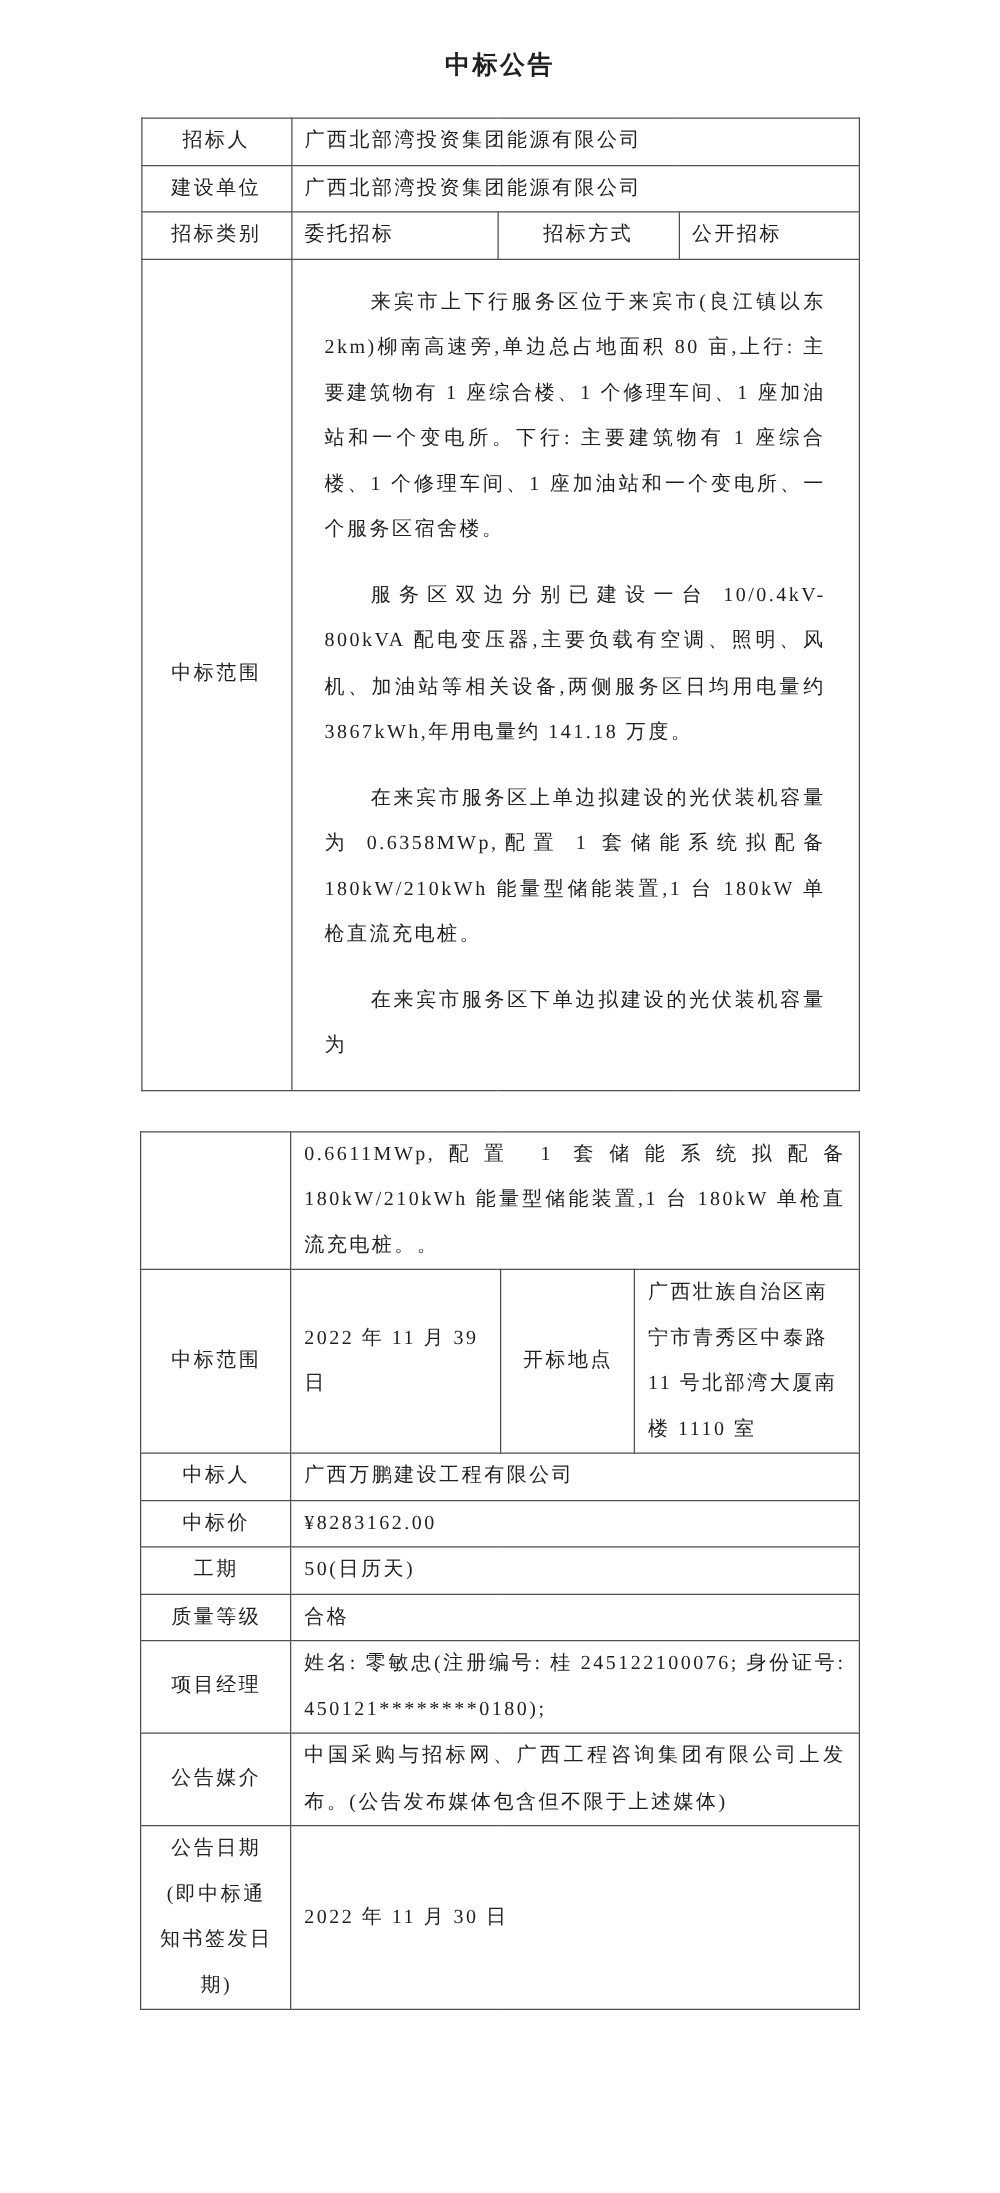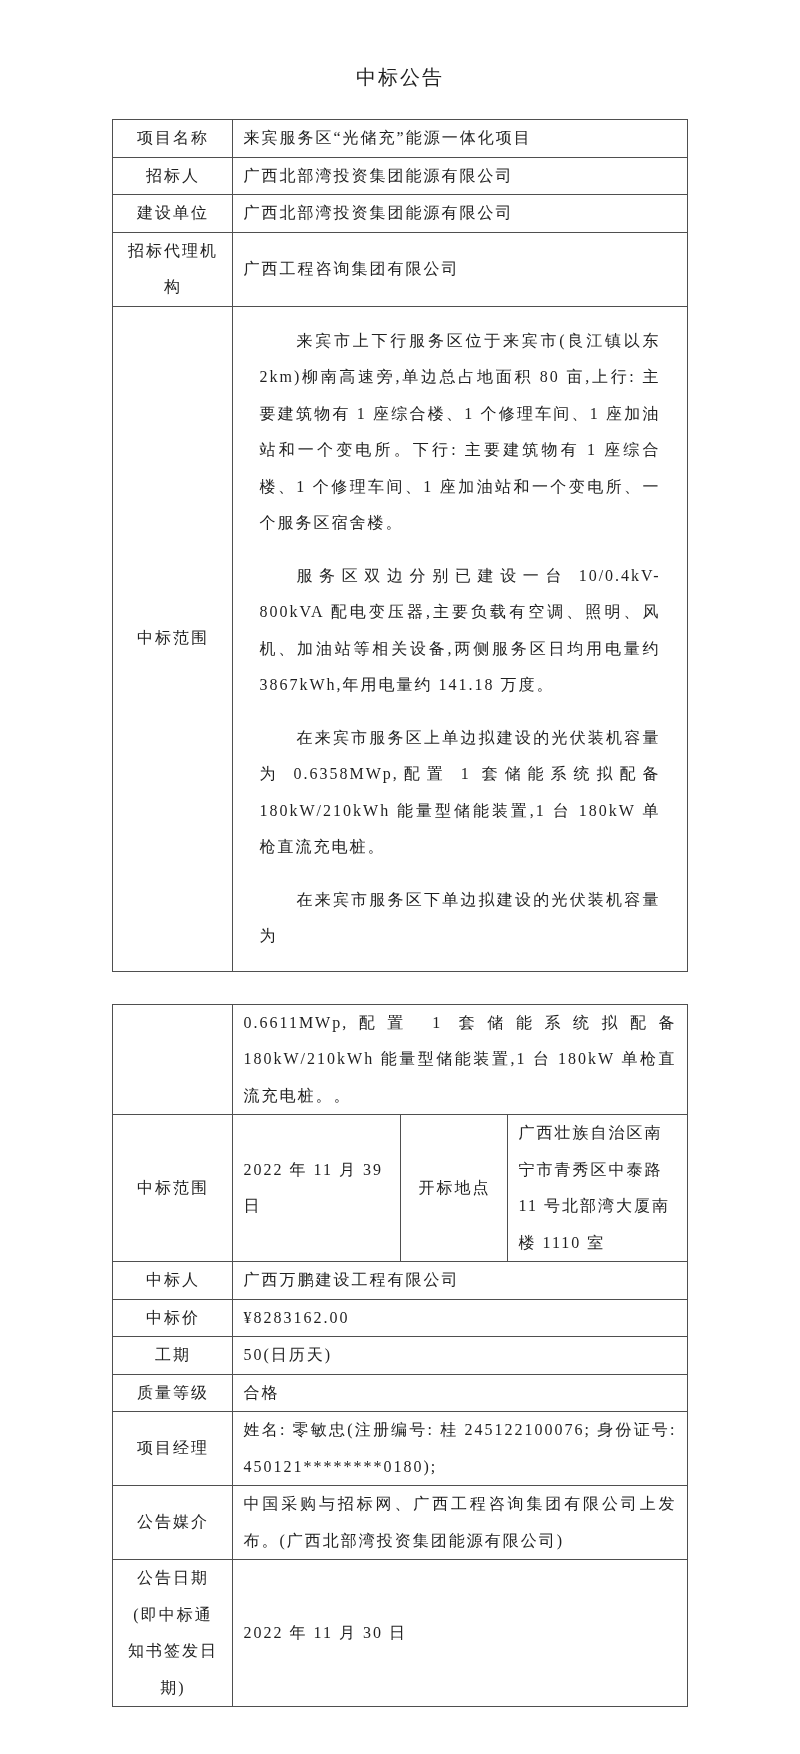--- a/index.html
+++ b/index.html
@@ -8,26 +8,26 @@
     width: 800px;
     height: 1754px;
     background: #ffffff;
     overflow: hidden;
     box-sizing: border-box;
     font-family: "Liberation Serif", "DejaVu Serif", serif;
     color: #1f1f1f;
   }
   .title {
     margin: 0;
-    padding-top: 63px;
+    padding-top: 38px;
     height: 28px;
     line-height: 28px;
     text-align: center;
     font-size: 20px;
-    font-weight: 400;
+    font-weight: 700;
     letter-spacing: 2px;
   }
   .tables-wrap { margin-top: 28px; }
   table.doc-table {
     border-collapse: collapse;
     table-layout: fixed;
     width: 574px;
     margin: 0 auto;
     background: #ffffff;
   }
@@ -66,35 +66,32 @@
   <div class="tables-wrap">
       <table class="doc-table">
         <colgroup>
           <col style="width: 120px;">
           <col style="width: 165px;">
           <col style="width: 145px;">
           <col style="width: 144px;">
         </colgroup>
         <tbody>
           <tr>
-            <td class="cell label">项目名称</td>
-            <td colspan="3" class="cell value">来宾服务区“光储充”能源一体化项目</td>
-          </tr>
-          <tr>
             <td class="cell label">招标人</td>
             <td colspan="3" class="cell value">广西北部湾投资集团能源有限公司</td>
           </tr>
           <tr>
             <td class="cell label">建设单位</td>
             <td colspan="3" class="cell value">广西北部湾投资集团能源有限公司</td>
           </tr>
           <tr>
-            <td class="cell label">招标代理机
-构</td>
-            <td colspan="3" class="cell value">广西工程咨询集团有限公司</td>
+            <td class="cell label">招标类别</td>
+            <td class="cell value">委托招标</td>
+            <td class="cell label">招标方式</td>
+            <td class="cell value">公开招标</td>
           </tr>
           <tr>
             <td class="cell label">中标范围</td>
             <td colspan="3" class="cell value paras">
               <p class="para">来宾市上下行服务区位于来宾市(良江镇以东 2km)柳南高速旁,单边总占地面积 80 亩,上行: 主要建筑物有 1 座综合楼、1 个修理车间、1 座加油站和一个变电所。下行: 主要建筑物有 1 座综合楼、1 个修理车间、1 座加油站和一个变电所、一个服务区宿舍楼。</p>
               <p class="para">服务区双边分别已建设一台 10/0.4kV-800kVA 配电变压器,主要负载有空调、照明、风机、加油站等相关设备,两侧服务区日均用电量约 3867kWh,年用电量约 141.18 万度。</p>
               <p class="para">在来宾市服务区上单边拟建设的光伏装机容量为 0.6358MWp,配置 1 套储能系统拟配备 180kW/210kWh 能量型储能装置,1 台 180kW 单枪直流充电桩。</p>
               <p class="para">在来宾市服务区下单边拟建设的光伏装机容量为</p>
             </td>
           </tr>
@@ -137,21 +134,21 @@
           <tr>
             <td class="cell label">质量等级</td>
             <td colspan="3" class="cell value">合格</td>
           </tr>
           <tr>
             <td class="cell label">项目经理</td>
             <td colspan="3" class="cell value">姓名: 零敏忠(注册编号: 桂 245122100076; 身份证号: 450121********0180);</td>
           </tr>
           <tr>
             <td class="cell label">公告媒介</td>
-            <td colspan="3" class="cell value">中国采购与招标网、广西工程咨询集团有限公司上发布。(广西北部湾投资集团能源有限公司)</td>
+            <td colspan="3" class="cell value">中国采购与招标网、广西工程咨询集团有限公司上发布。(公告发布媒体包含但不限于上述媒体)</td>
           </tr>
           <tr>
             <td class="cell label">公告日期
 (即中标通
 知书签发日
 期)</td>
             <td colspan="3" class="cell value">2022 年 11 月 30 日</td>
           </tr>
         </tbody>
       </table>

